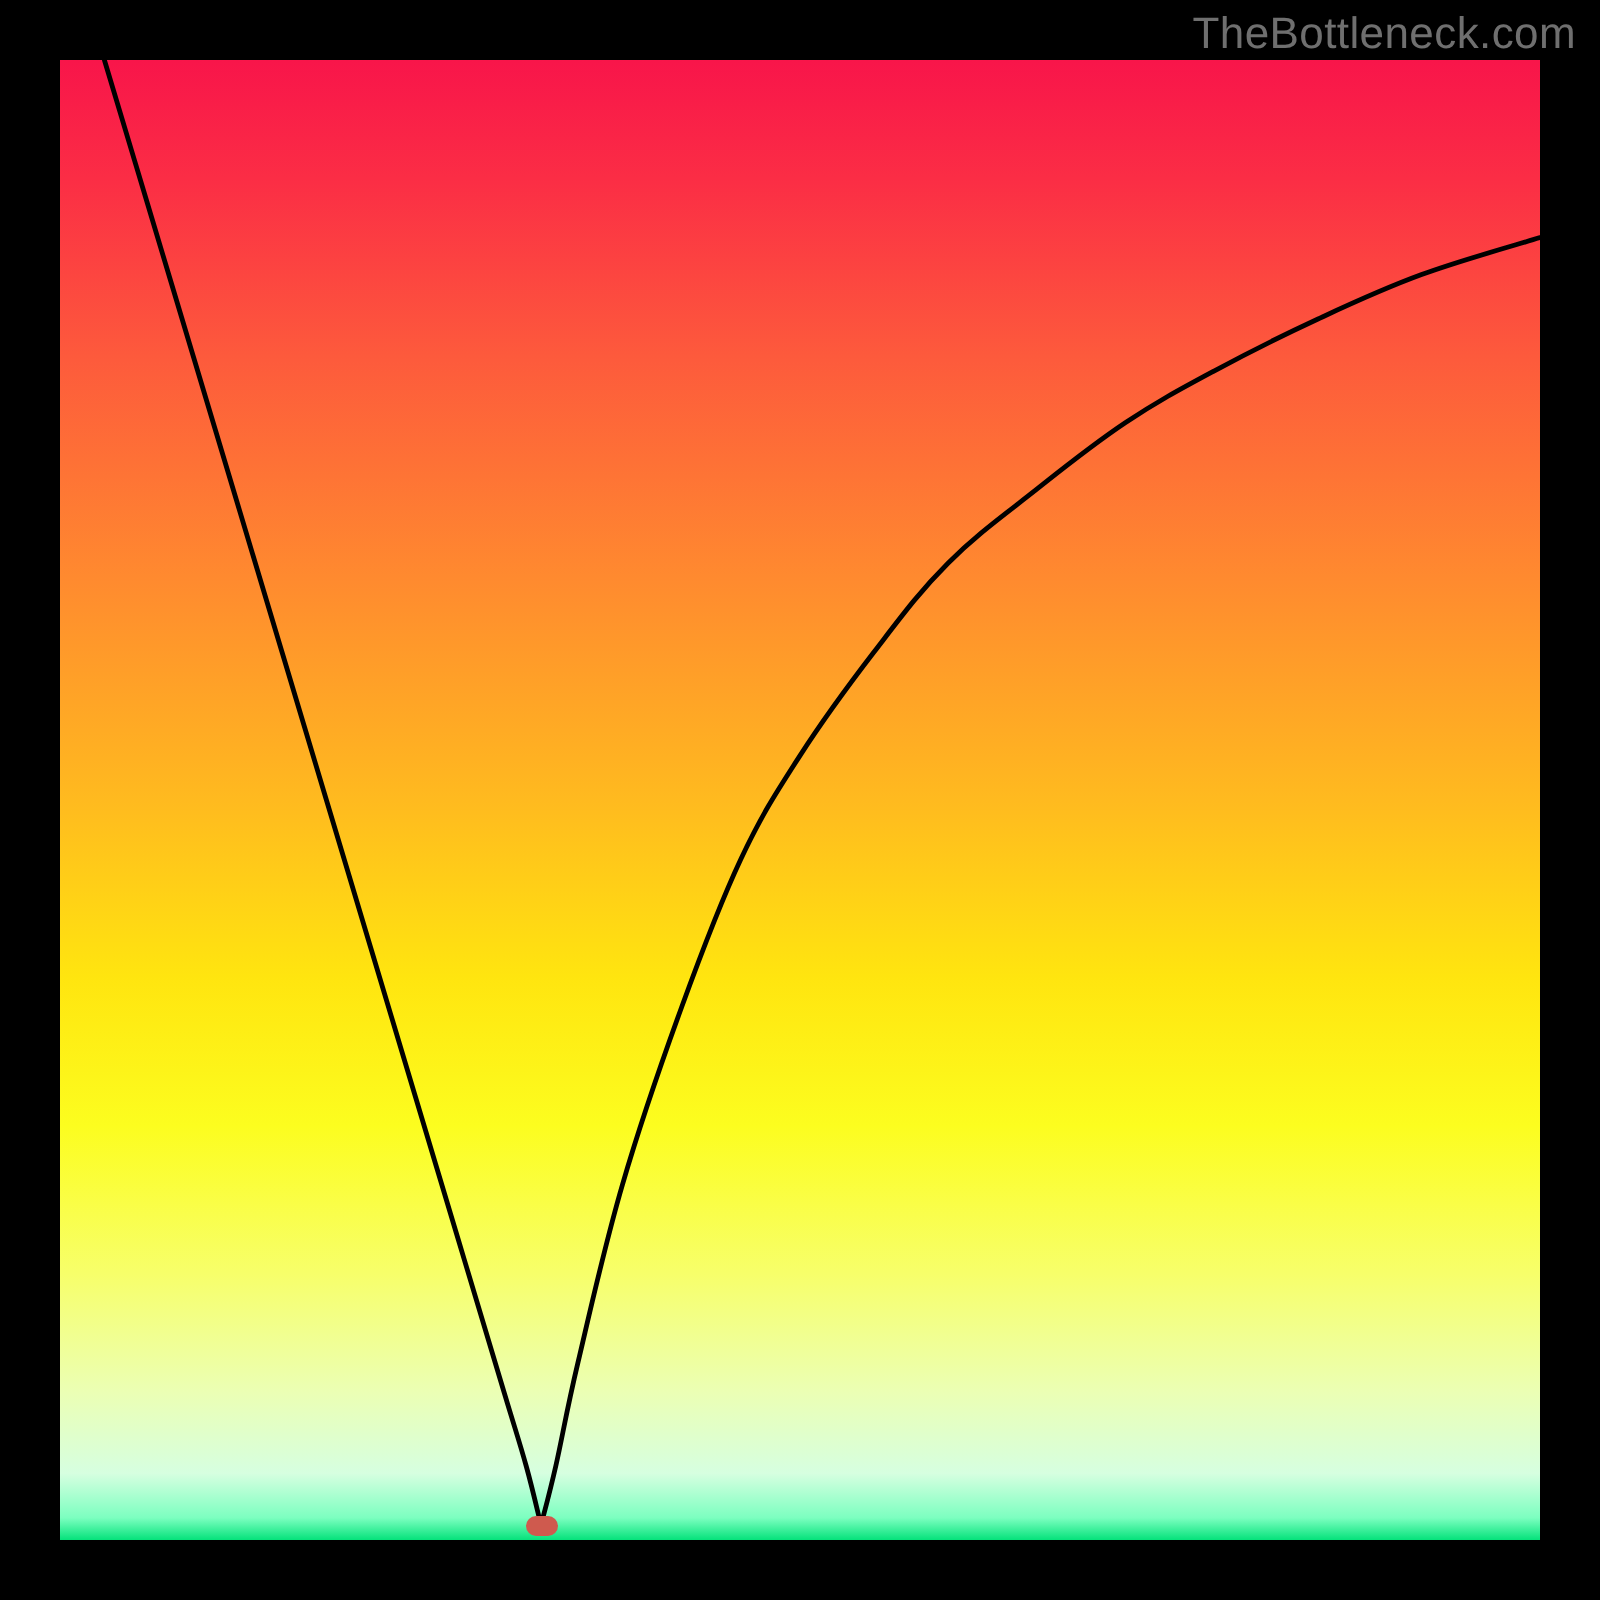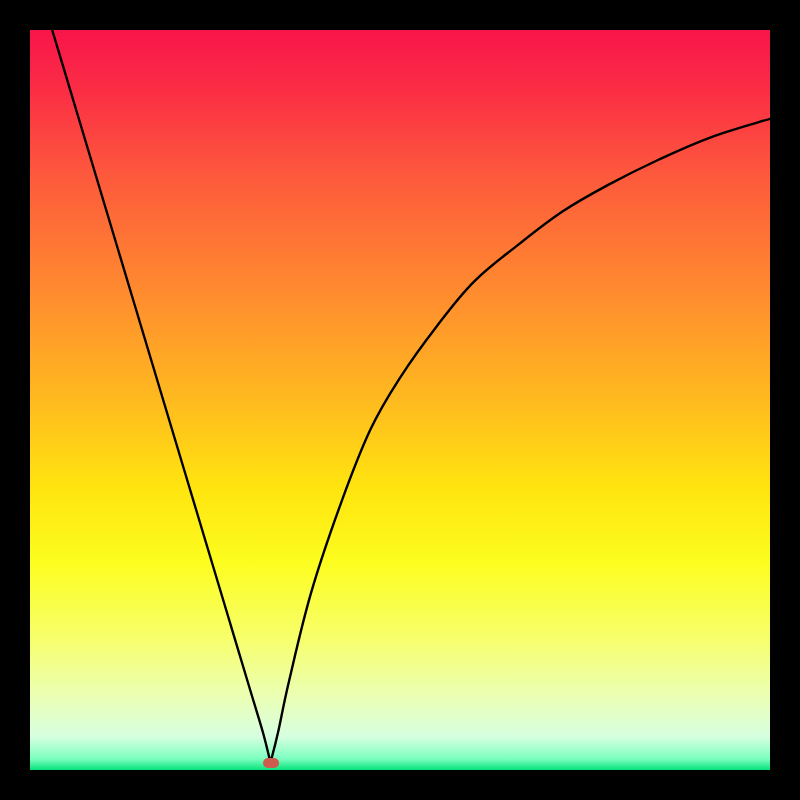--- a/index.html
+++ b/index.html
@@ -54,20 +54,21 @@
     font-weight: 500;
     letter-spacing: 0.2px;
     user-select: none;
   }
 </style>
 </head>
 <body>
 
 <div class="stage">
 
+  <div class="watermark">TheBottleneck.com</div>
 
   <div class="plot-area">
 
     <svg class="gradient-bg" viewBox="0 0 740 740" preserveAspectRatio="none">
       <defs>
         <linearGradient id="bgGrad" x1="0" y1="0" x2="0" y2="1">
             <stop offset="0%" stop-color="#f8154a"></stop>
             <stop offset="8%" stop-color="#fb2d45"></stop>
             <stop offset="20%" stop-color="#fd5a3c"></stop>
             <stop offset="35%" stop-color="#ff8a2f"></stop>

